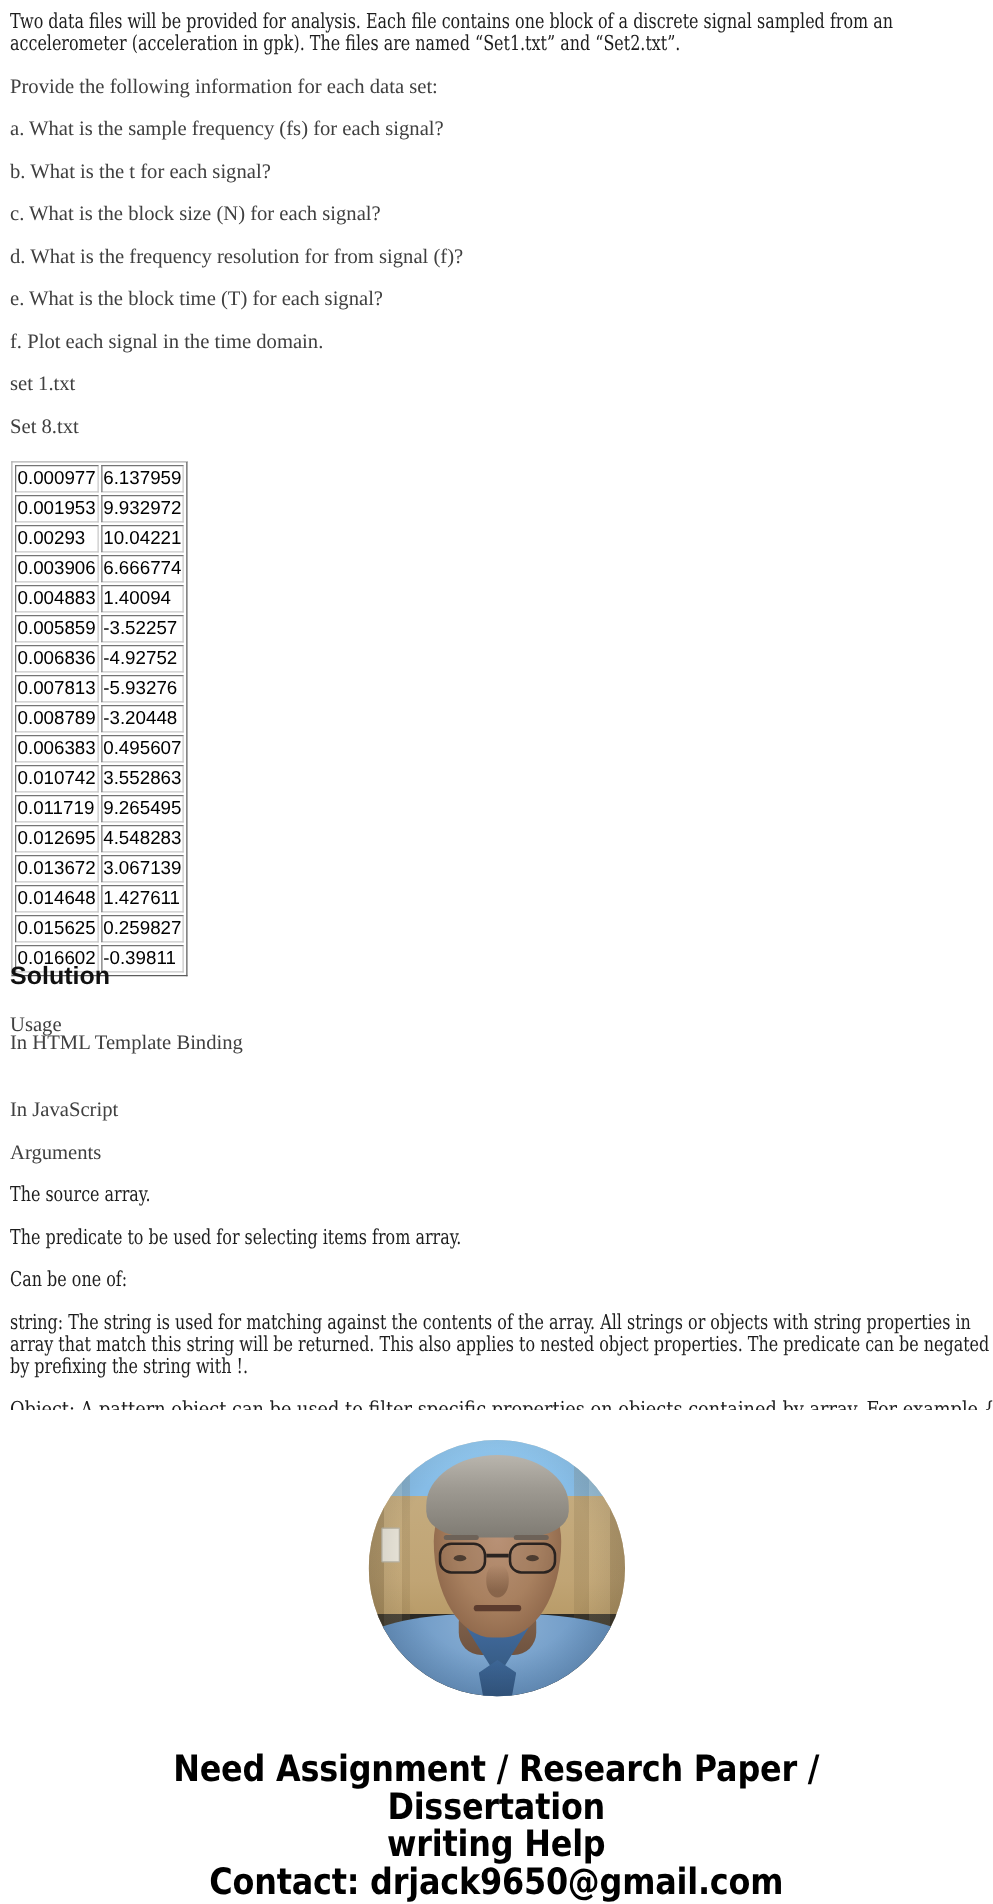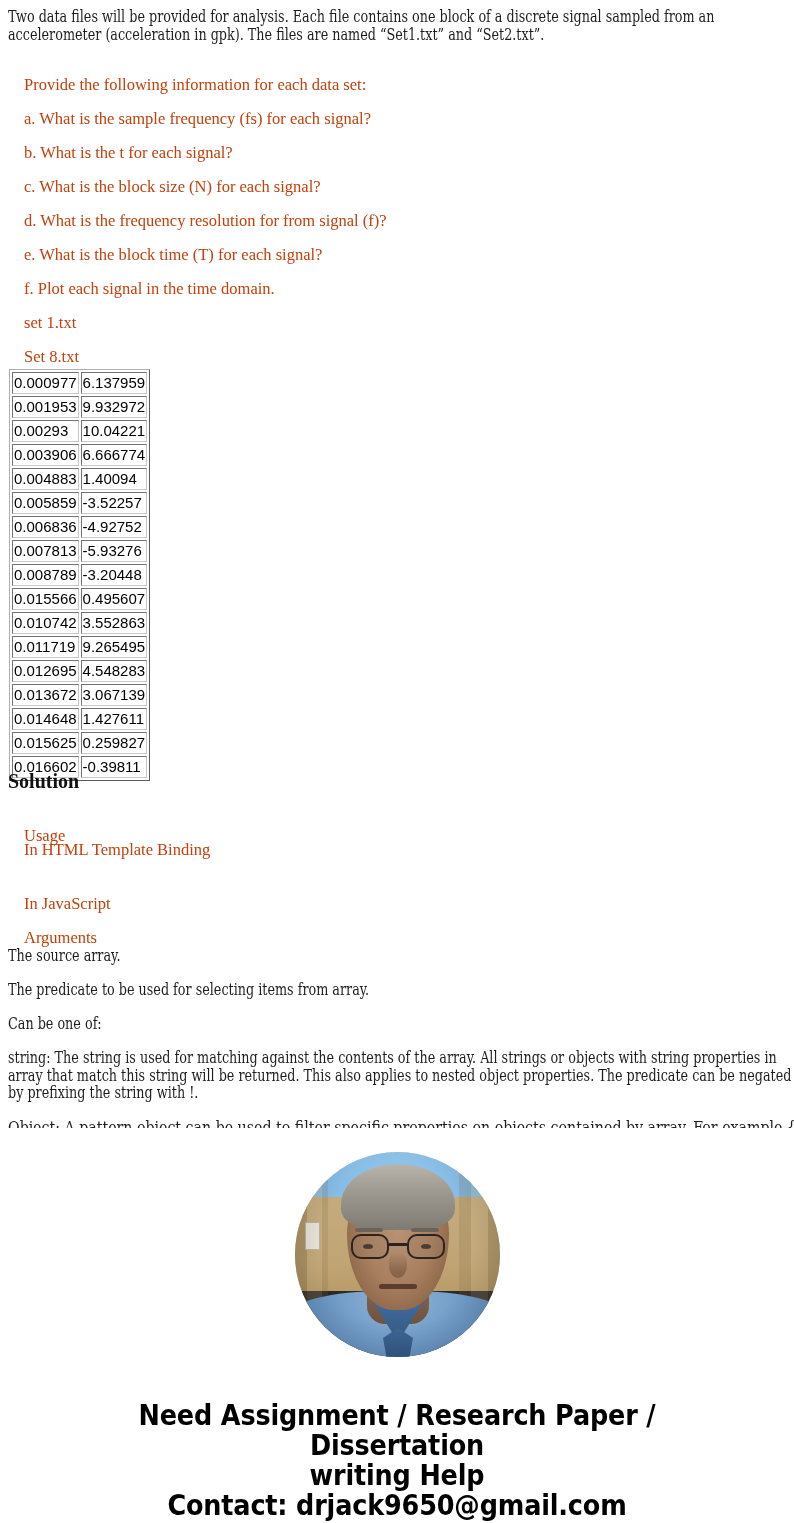--- a/index.html
+++ b/index.html
@@ -22,39 +22,39 @@
     line-height: 17.5px;
     color: #1d1d1d;
     font-family: "DejaVu Serif", "Liberation Serif", serif;
     font-stretch: condensed;
     transform: scaleX(0.86);
     transform-origin: left top;
     width: 116%;
   }
   
   p.plain {
-    margin: 16px;
+    margin: 0;
     padding: 0;
     font-size: 16.5px;
     line-height: 17.5px;
-    color: #c2410c;
+    color: #404040;
     font-family: "Liberation Serif", "DejaVu Serif", serif;
     transform: none;
     width: auto;
   }
 
   
   .row { position: absolute; left: 8px; }
 
   h2.solution {
     position: absolute;
     left: 8px;
     margin: 0;
     padding: 0;
-    font-family: Liberation Serif, serif;
+    font-family: Liberation Sans, sans-serif;
     font-size: 20px;
     font-weight: bold;
     line-height: 22px;
     color: #111111;
   }
 
   
   .data-table-wrap {
     position: absolute;
     left: 9px;
@@ -319,21 +319,21 @@
         </tr>
       <tr>
           <td class="c-time">0.007813</td>
           <td class="c-val">-5.93276</td>
         </tr>
       <tr>
           <td class="c-time">0.008789</td>
           <td class="c-val">-3.20448</td>
         </tr>
       <tr>
-          <td class="c-time">0.015566</td>
+          <td class="c-time">0.006383</td>
           <td class="c-val">0.495607</td>
         </tr>
       <tr>
           <td class="c-time">0.010742</td>
           <td class="c-val">3.552863</td>
         </tr>
       <tr>
           <td class="c-time">0.011719</td>
           <td class="c-val">9.265495</td>
         </tr>

